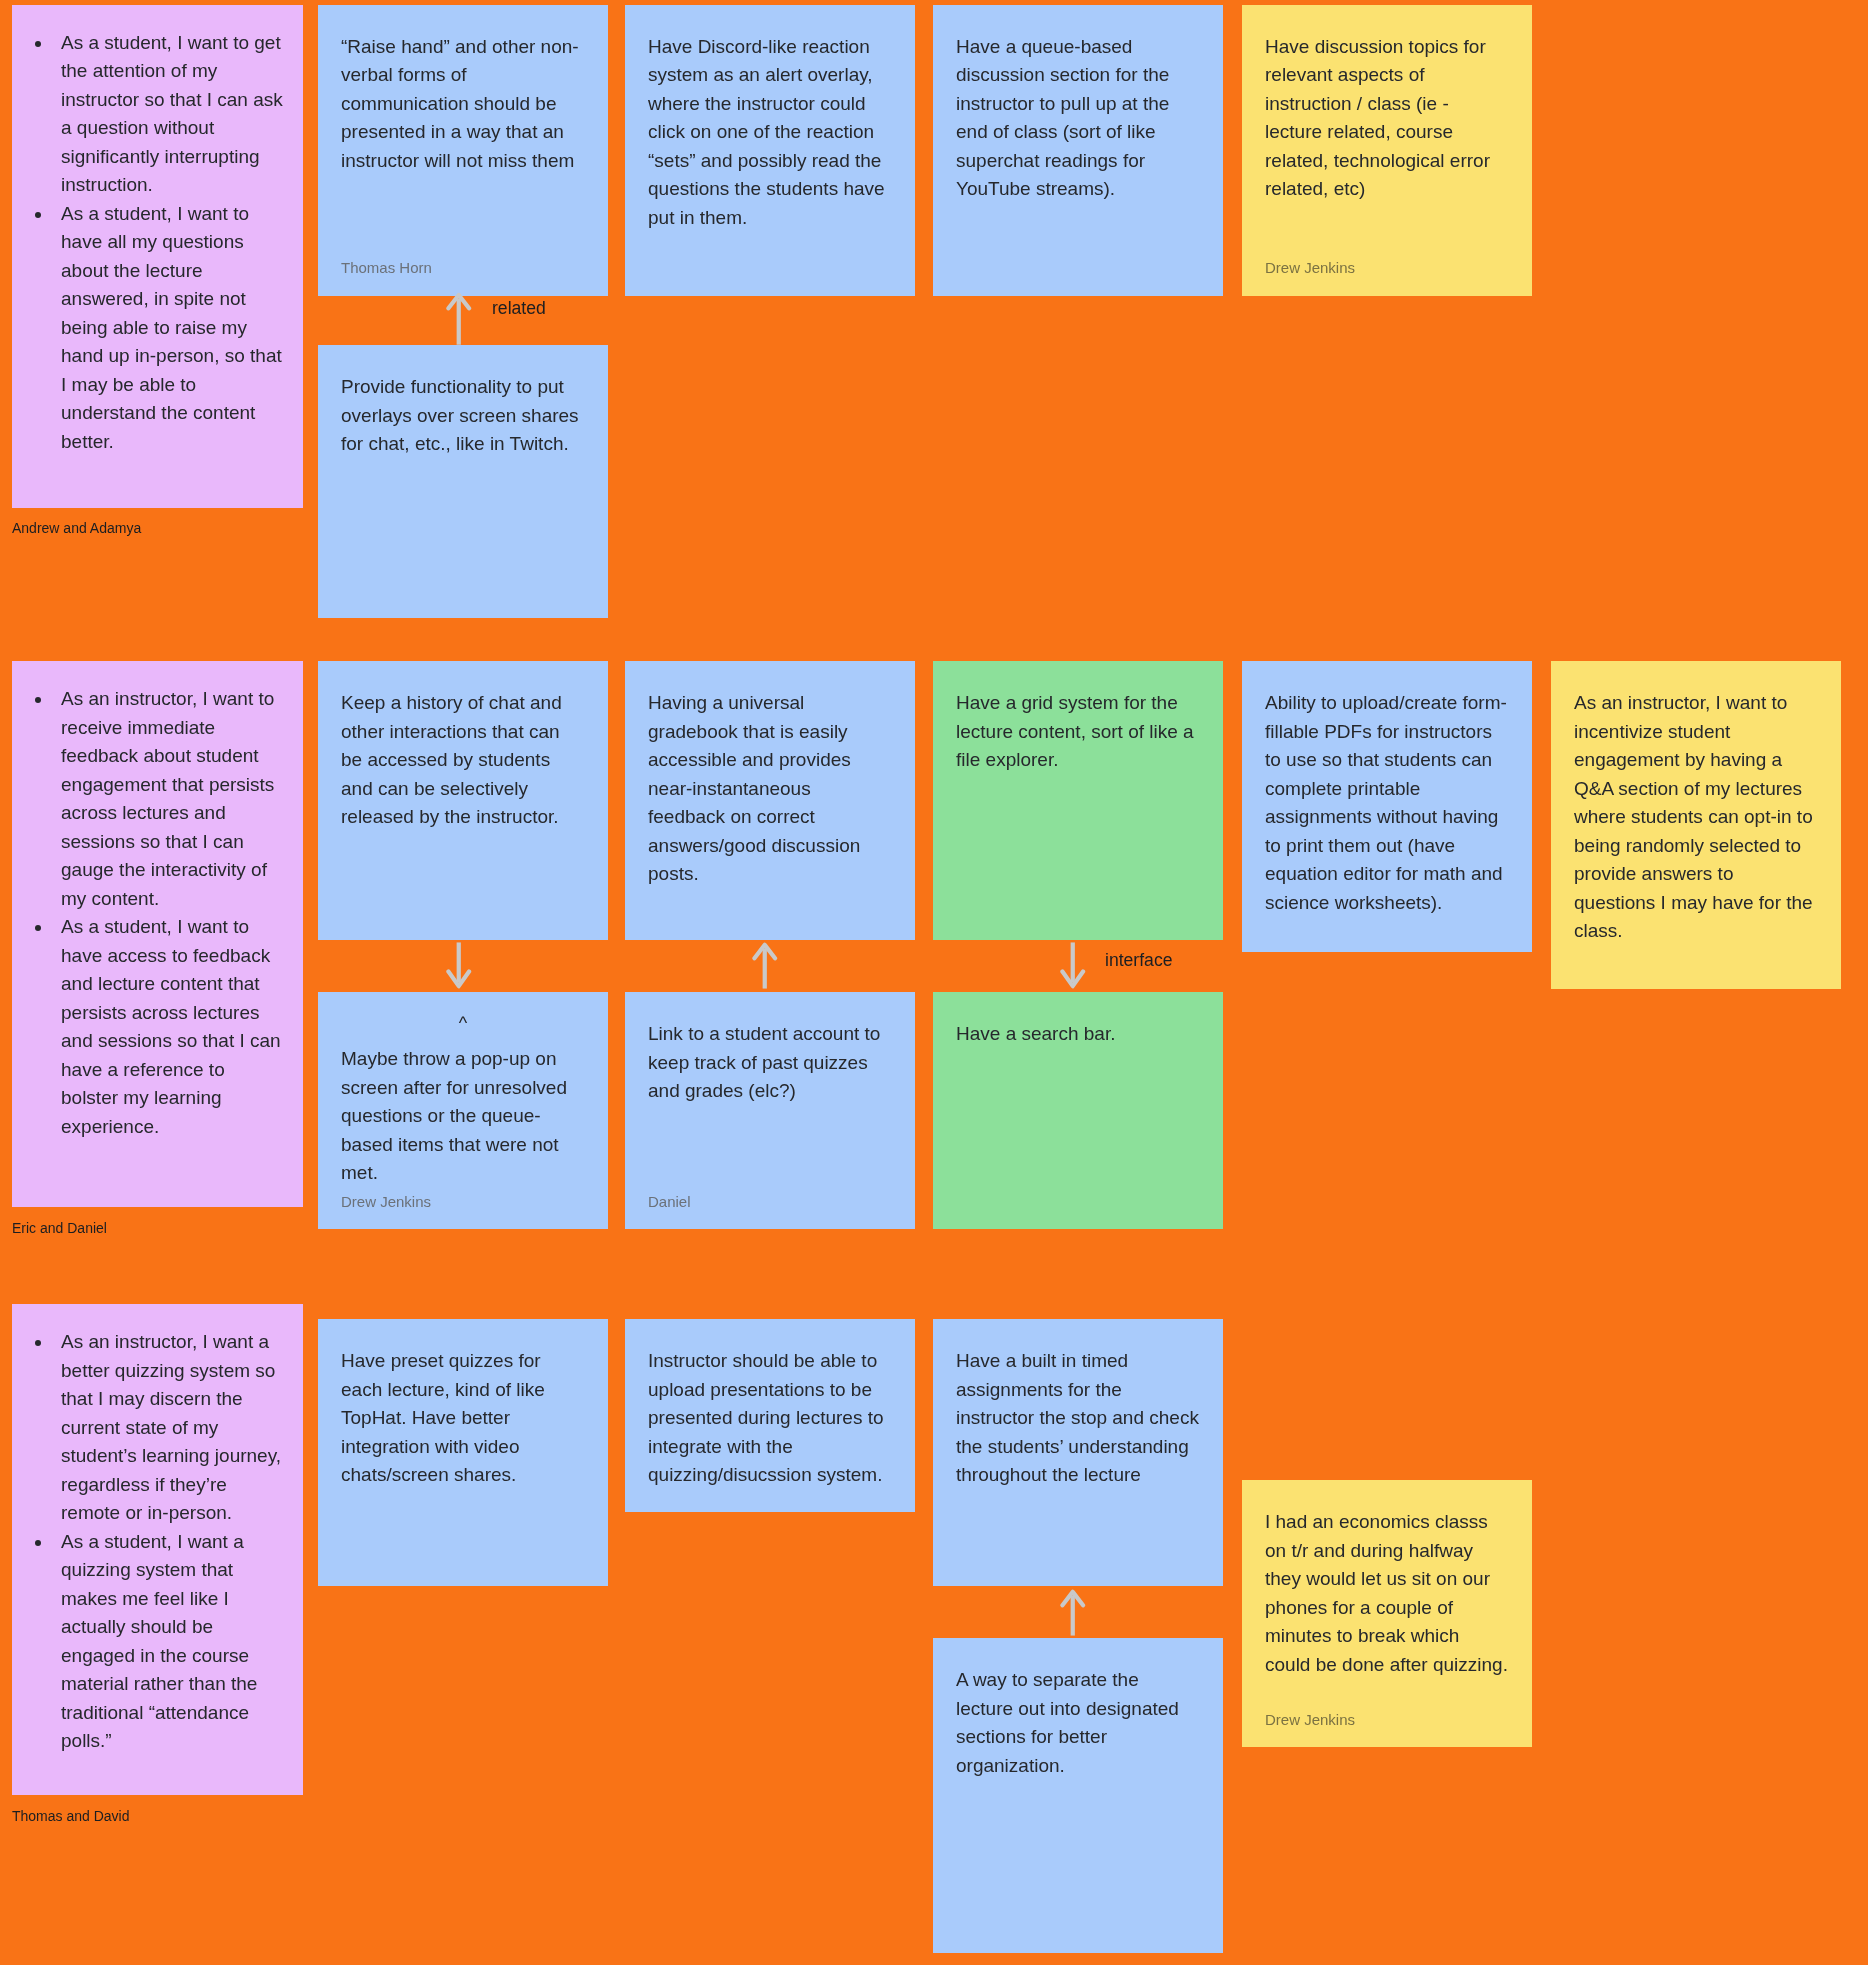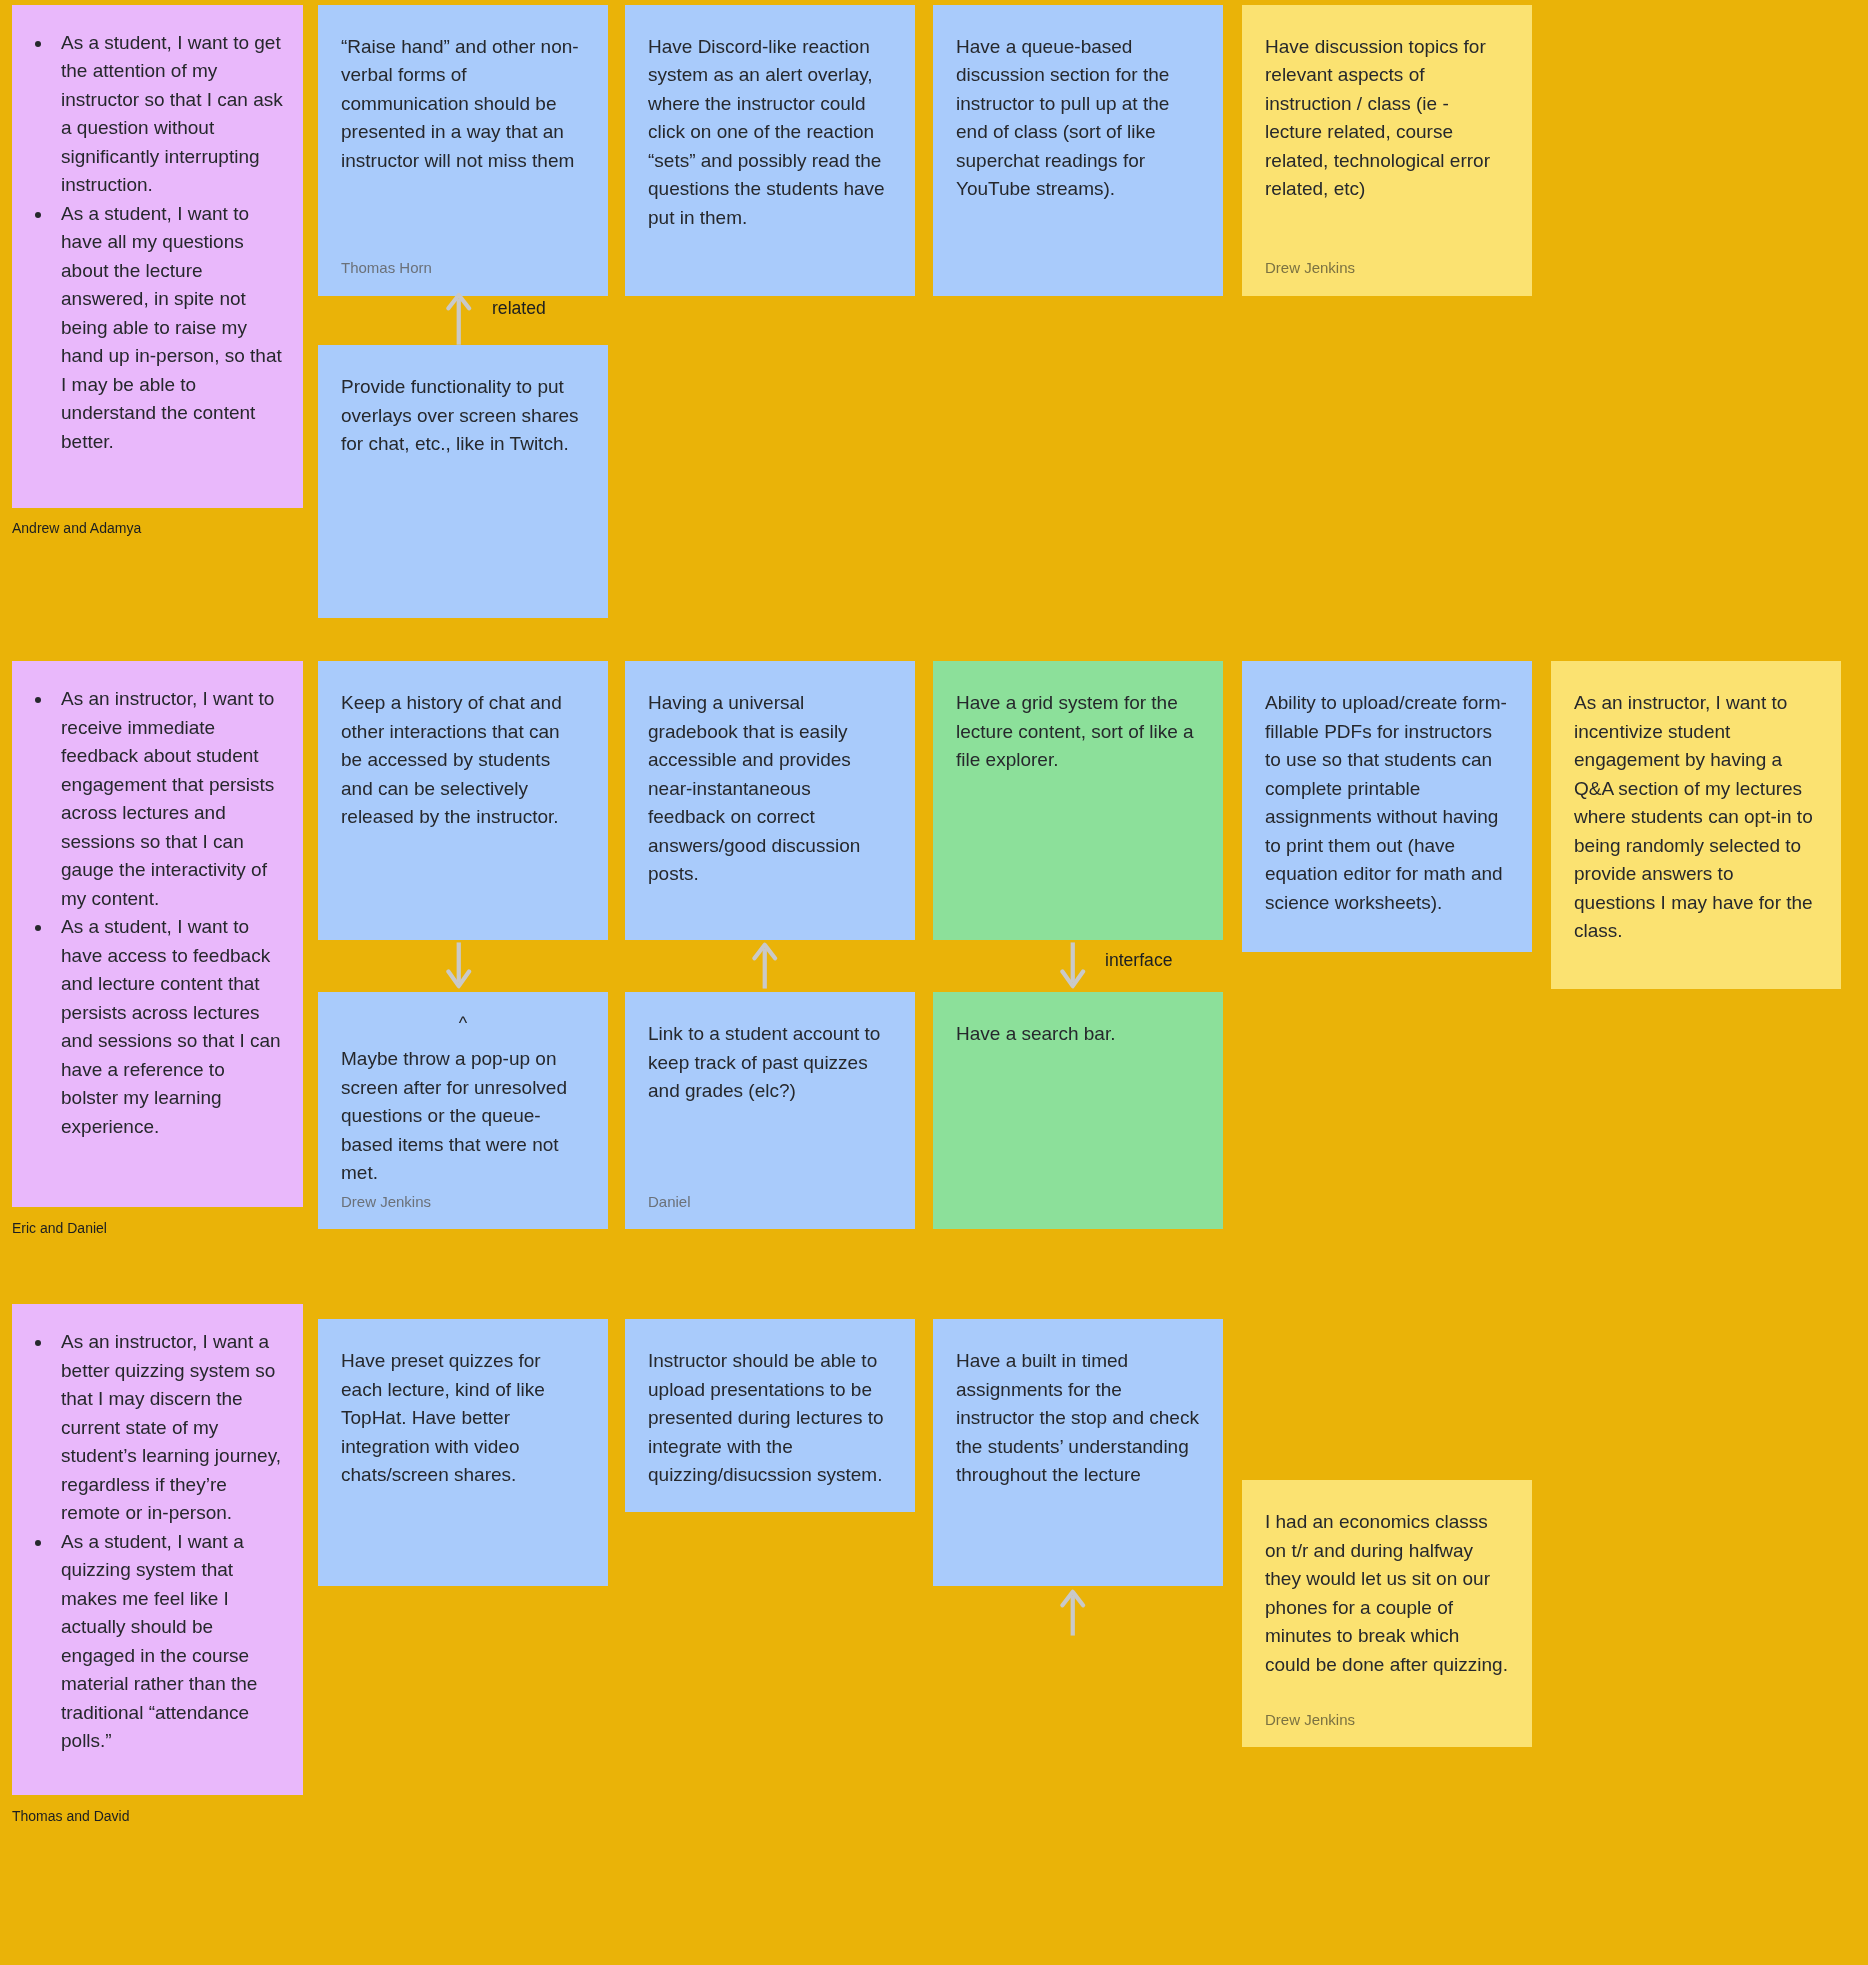--- a/index.html
+++ b/index.html
@@ -8,21 +8,21 @@
     background: #ffffff;
   }
   body {
     font-family: "Liberation Sans", sans-serif;
     -webkit-font-smoothing: antialiased;
   }
   #canvas {
     position: relative;
     width: 1868px;
     height: 1965px;
-    background: #eab308;
+    background: #f97316;
     overflow: hidden;
   }
   .note {
     position: absolute;
     box-sizing: border-box;
     padding: 28px 23px 20.6px 23px;
     font-size: 19px;
     line-height: 1.5;
     color: #26282c;
     overflow: hidden;
@@ -213,20 +213,23 @@
     <div class="body">Have a built in timed assignments for the instructor the stop and check the students’ understanding throughout the lecture</div>
   </div>
 
   <div class="conn" style="left:1060px; top:1588px;">
     <svg width="25.5" height="49" viewBox="0 0 42 80" aria-hidden="true">
       <path d="M21 78 L21 12" stroke="#c9c9c9" stroke-width="7" fill="none"></path>
       <path d="M4 28 L21 6 L38 28" stroke="#c9c9c9" stroke-width="7" fill="none" stroke-linecap="round" stroke-linejoin="round"></path>
     </svg>
   </div>
 
+  <div class="note blue" style="left:933px; top:1638px; width:290px; height:315px;">
+    <div class="body">A way to separate the lecture out into designated sections for better organization.</div>
+  </div>
 
   <div class="note yellow" style="left:1242px; top:1480px; width:290px; height:267px;">
     <div class="body">I had an economics classs on t/r and during halfway they would let us sit on our phones for a couple of minutes to break which could be done after quizzing.</div>
     <div class="author">Drew Jenkins</div>
   </div>
 
 </div>
 
 
 </body></html>

